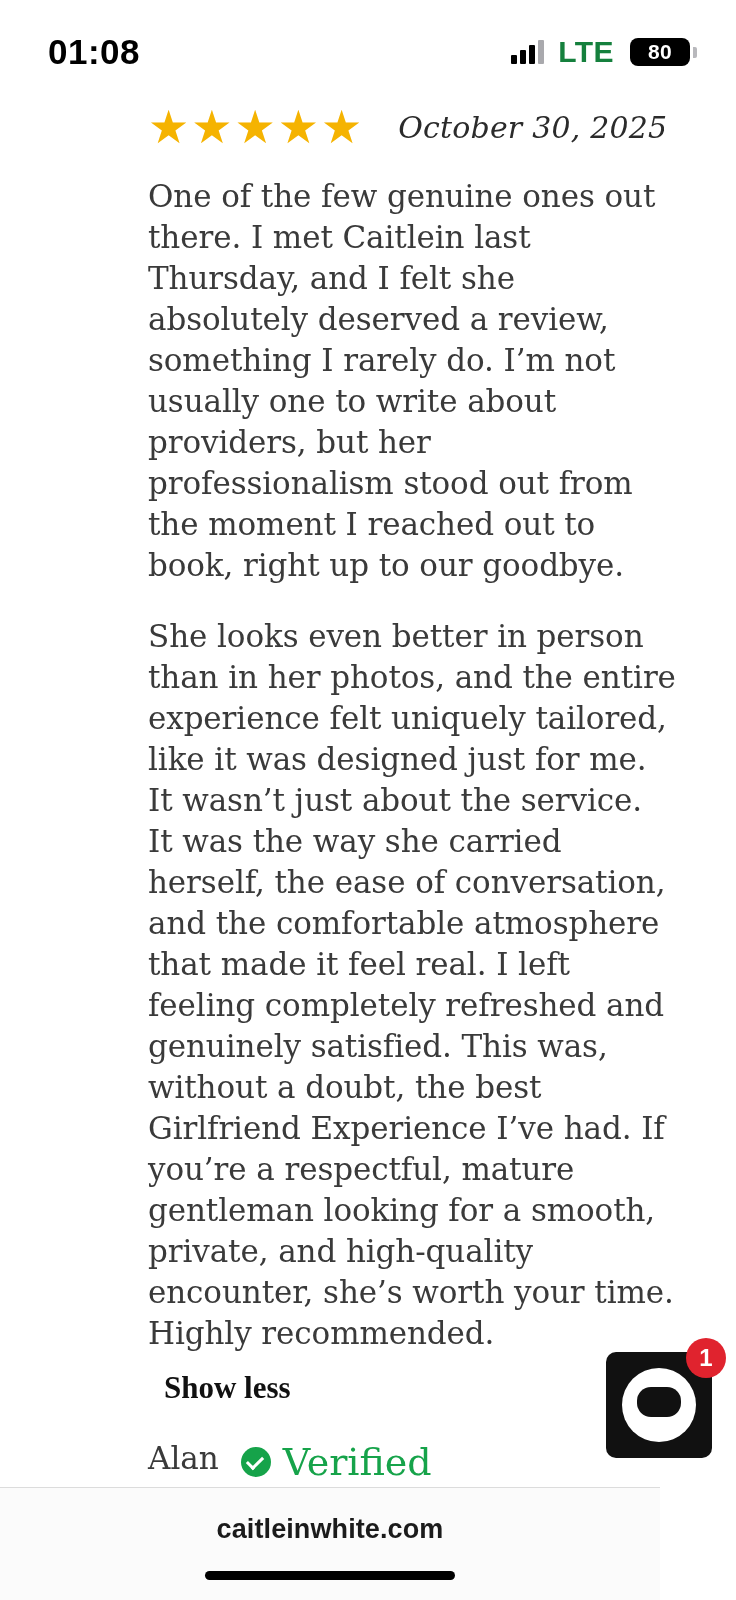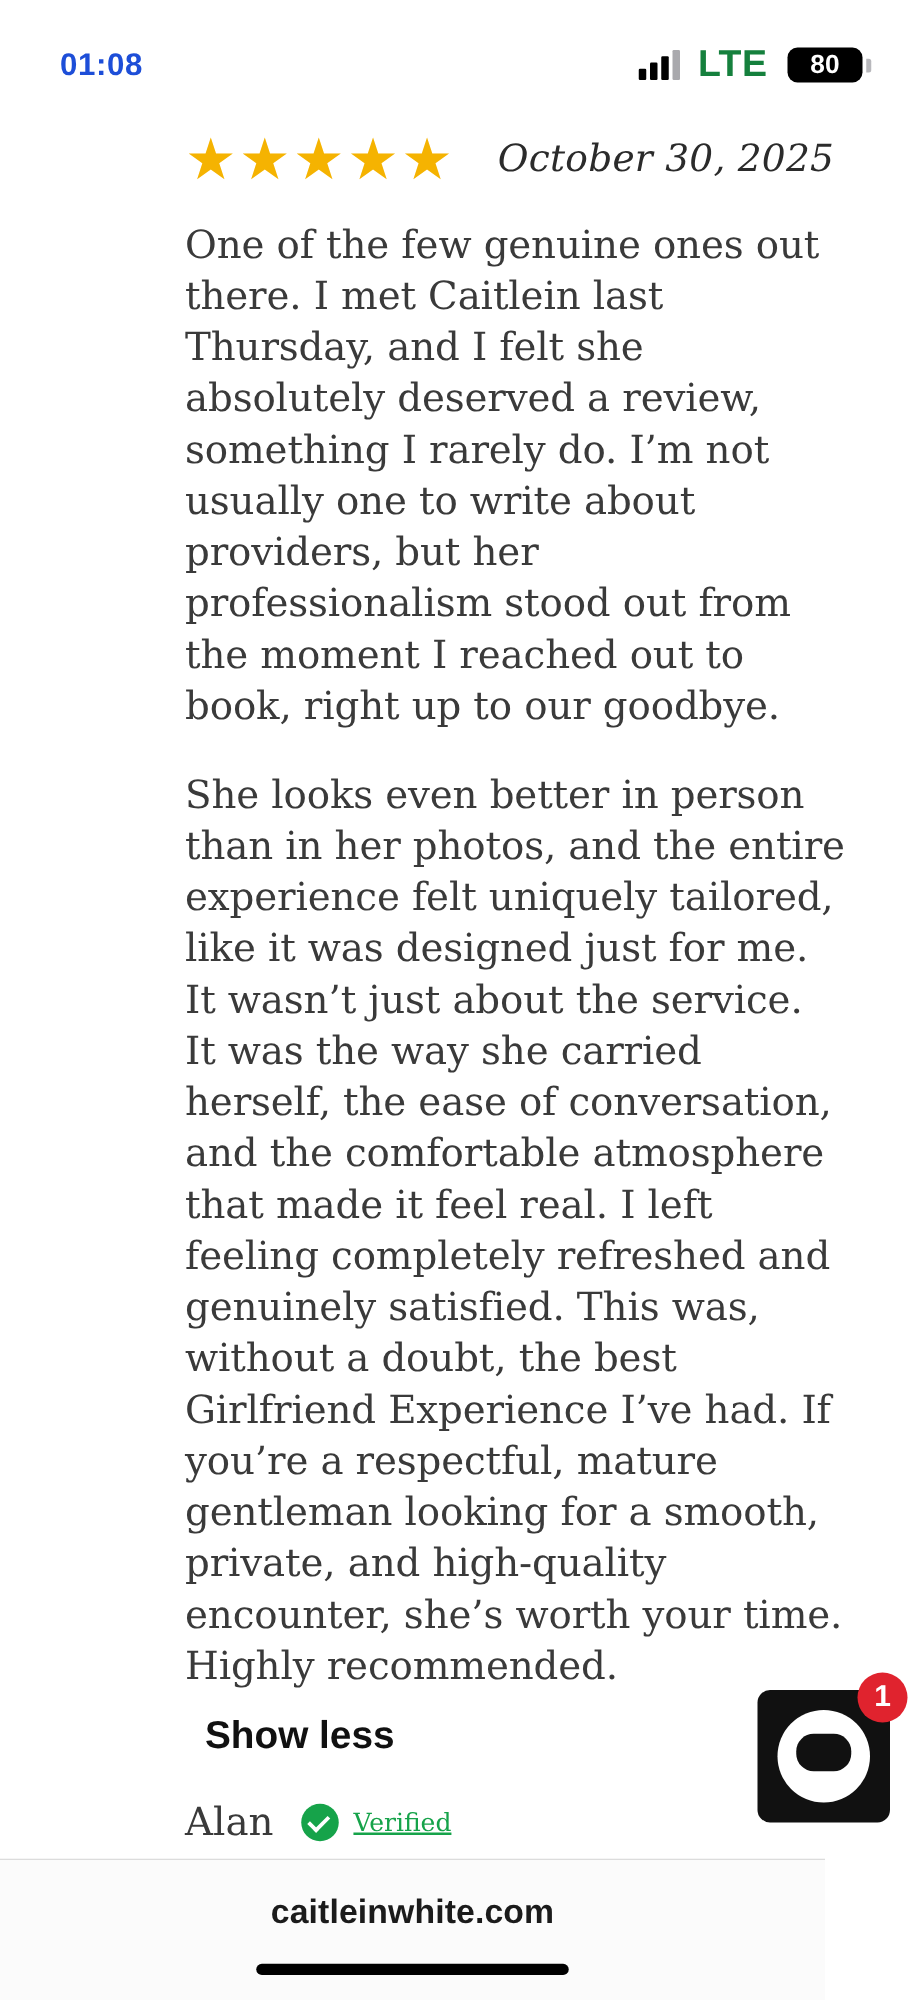--- a/index.html
+++ b/index.html
@@ -22,23 +22,23 @@
     width: 736px;
     height: 98px;
     display: flex;
     align-items: center;
     justify-content: space-between;
     padding: 0 46px 0 48px;
     box-sizing: border-box;
   }
   .status-time {
     font-family: "Liberation Sans", sans-serif;
-    font-size: 25px;
+    font-size: 35px;
     font-weight: 700;
-    color: #1d4ed8;
+    color: #000000;
     letter-spacing: 0.5px;
     padding-top: 6px;
   }
   .status-right {
     display: flex;
     align-items: center;
     gap: 12px;
     padding-top: 6px;
   }
   .signal {
@@ -126,21 +126,21 @@
   }
   .review-body p {
     font-family: "DejaVu Serif", serif;
     font-size: 31px;
     line-height: 41px;
     color: #3a3a3a;
     margin: 16px 0 30px 0;
     letter-spacing: -0.1px;
   }
   .show-less {
-    font-family: Liberation Sans, sans-serif;
+    font-family: Liberation Serif, serif;
     font-weight: 700;
     font-size: 31px;
     color: #111;
     margin-left: 16px;
     margin-top: -14px;
     display: inline-block;
     cursor: pointer;
   }
   .review-footer {
     display: flex;
@@ -171,23 +171,22 @@
     left: 9px;
     top: 6px;
     width: 7px;
     height: 13px;
     border: solid #fff;
     border-width: 0 3px 3px 0;
     transform: rotate(45deg);
   }
   .verified-text {
     font-family: "DejaVu Serif", serif;
-    font-size: 20px;
+    font-size: 38px;
     color: #16a34a;
-    text-decoration: underline;
   }
 
   
   .chat-widget {
     position: absolute;
     right: 24px;
     bottom: 142px;
     width: 106px;
     height: 106px;
     background: #111111;

